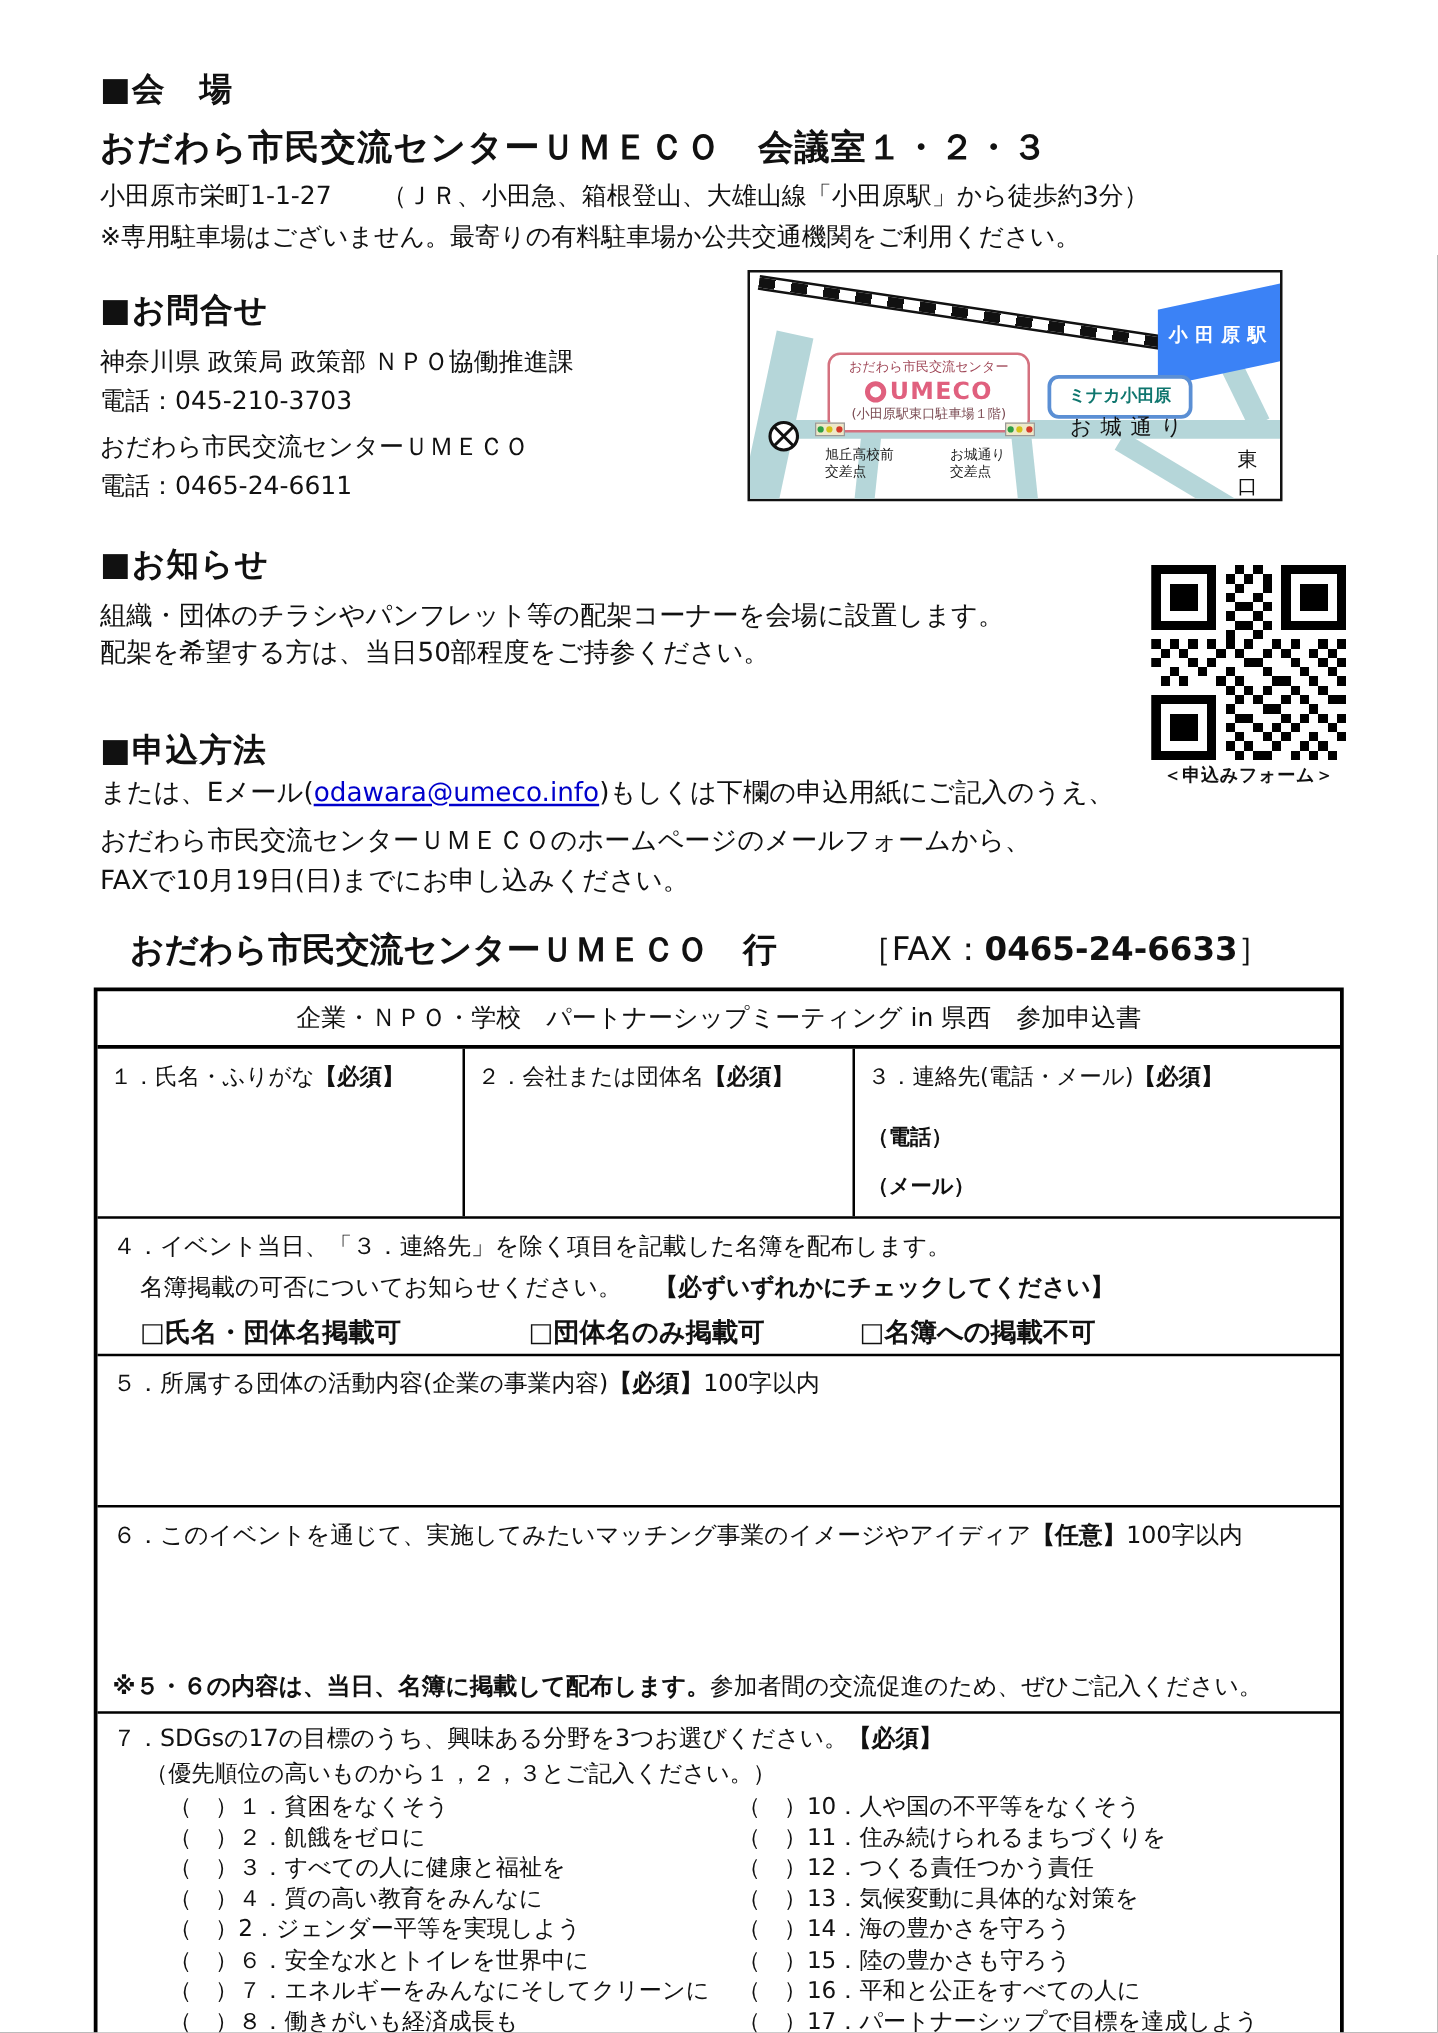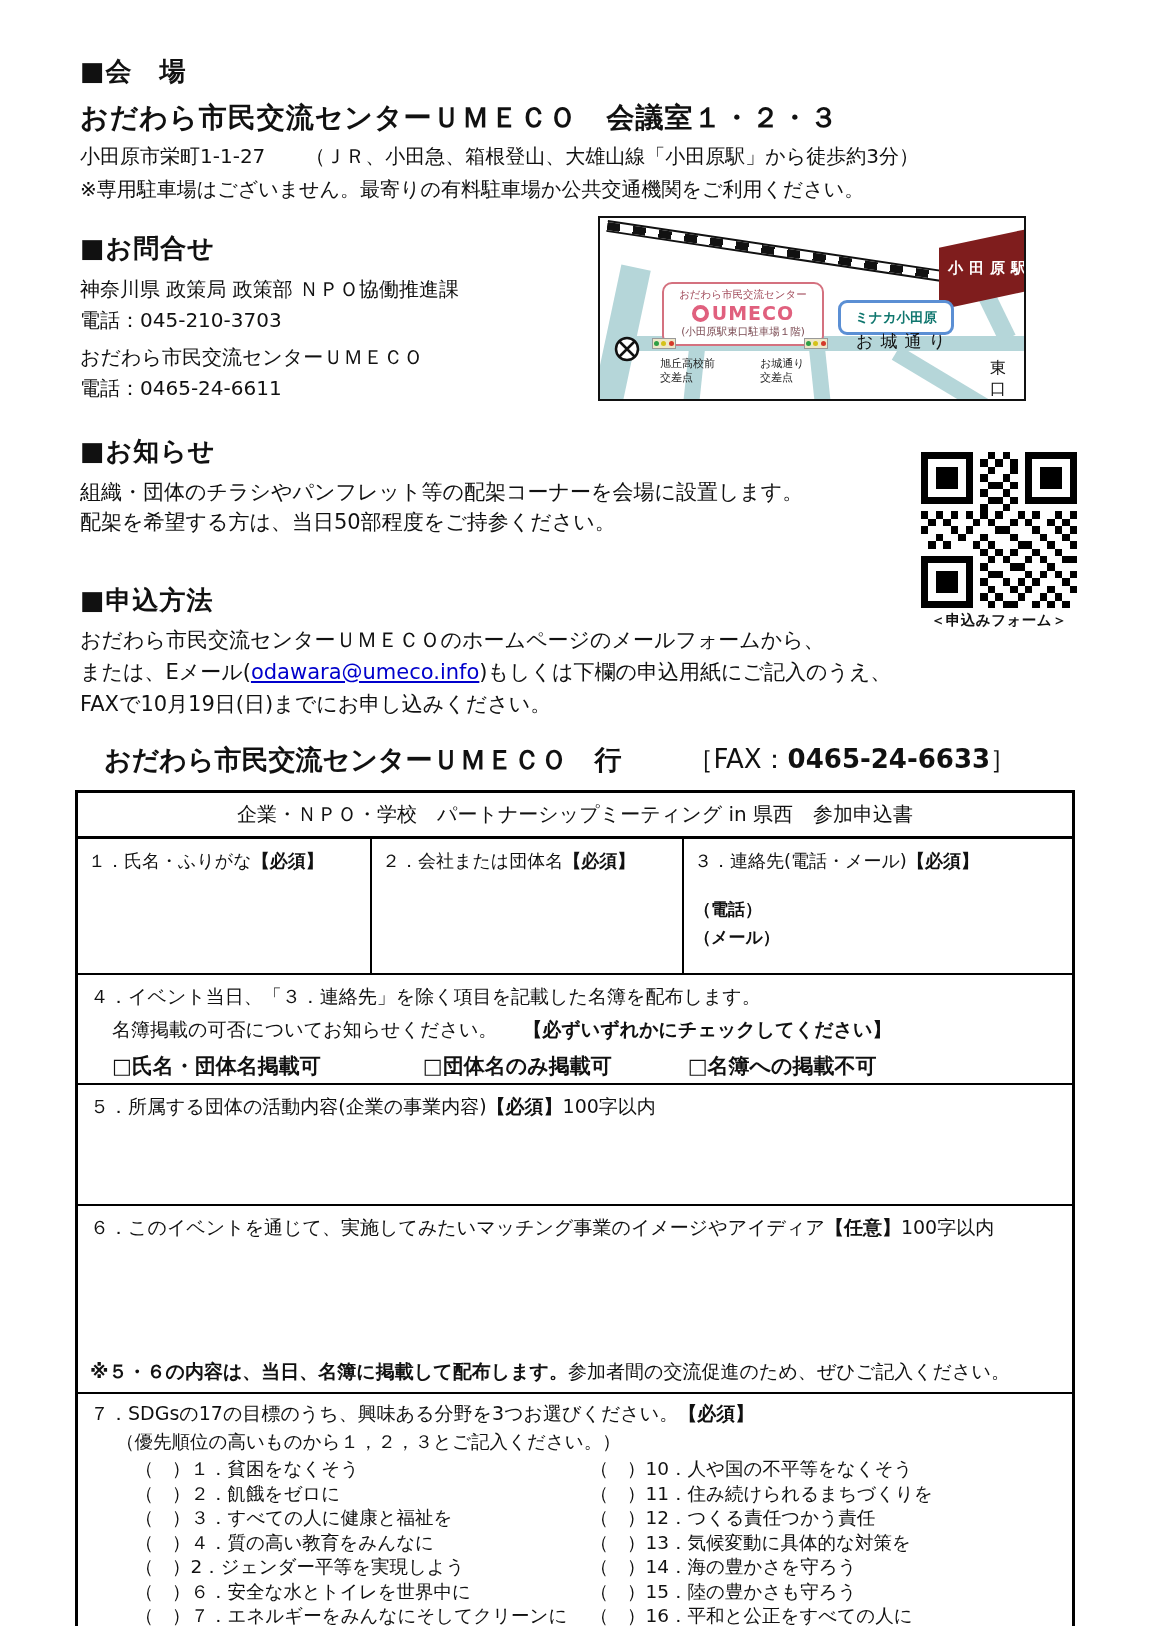--- a/index.html
+++ b/index.html
@@ -24,45 +24,45 @@
   
   .ft{border:3px solid #000;margin-top:12px;margin-left:-5px;width:1000px;box-sizing:border-box;background:#fff;}
   .ft-title{height:43px;line-height:43px;text-align:center;font-size:20px;border-bottom:3px solid #000;}
   .ft-cols{display:flex;height:134px;}
   .ft-cols > div{padding:10px 10px;font-size:18px;box-sizing:border-box;}
   .ft-c1{width:294px;border-right:2px solid #000;}
   .ft-c2{width:312px;border-right:2px solid #000;}
   .ft-c3{flex:1;}
   .req{font-weight:bold;}
   .ft-sub{font-weight:bold;font-size:17px;margin-top:25px;}
-  .ft-sub2{font-weight:bold;font-size:17px;margin-top:5px;}
+  .ft-sub2{font-weight:bold;font-size:17px;margin-top:16px;}
   .ft-row4{border-top:2px solid #000;height:110px;padding:9px 12px;font-size:19px;box-sizing:border-box;}
   .ft-row4 .l2{padding-left:22px;margin-top:7px;}
   .l2b{font-weight:bold;margin-left:26px;}
   .checks{margin-top:9px;padding-left:22px;font-size:21px;font-weight:bold;display:flex;}
   .checks span:nth-child(1){margin-right:102px;}
   .checks span:nth-child(2){margin-right:76px;}
   .ft-row5{border-top:2px solid #000;height:121px;padding:9px 12px;font-size:19px;box-sizing:border-box;}
-  .ft-row6{border-top:2px solid #000;height:188px;padding:9px 12px 7px;font-size:19px;box-sizing:border-box;
+  .ft-row6{border-top:2px solid #000;height:165px;padding:9px 12px 7px;font-size:19px;box-sizing:border-box;
            display:flex;flex-direction:column;justify-content:space-between;}
   .ft-row7{border-top:2px solid #000;height:281px;padding:7px 12px;font-size:19px;box-sizing:border-box;}
   .ft-row7 .l2{padding-left:26px;margin-top:2px;font-size:18.5px;}
   .sdg-cols{display:flex;margin-top:3px;}
   .sdg-left{width:455px;padding-left:45px;box-sizing:content-box;}
   .sdg-right{flex:1;}
   .sdg-item{font-size:18.5px;line-height:24.5px;white-space:nowrap;}
   
   .map{position:absolute;left:598px;top:216px;width:428px;height:185px;border:2px solid #111;
        background:#fff;overflow:hidden;box-sizing:border-box;}
   .road{position:absolute;background:#b5d6d9;z-index:1;}
   .railway{position:absolute;left:8px;top:2px;width:395px;height:8px;z-index:2;
            background:repeating-linear-gradient(90deg,#111 0 13px,#fff 13px 26px);
            border-top:2.5px solid #111;border-bottom:2.5px solid #111;
            transform:rotate(8.5deg);transform-origin:0 0;}
-  .station{position:absolute;left:339px;top:8px;width:102px;height:84px;background:#7f1d1d;z-index:2;
+  .station{position:absolute;left:326px;top:8px;width:102px;height:84px;background:#3b82f6;z-index:2;
            clip-path:polygon(0 26%,100% 0,100% 74%,0 100%);}
   .station span{display:block;text-align:center;color:#fff;font-size:15px;letter-spacing:6px;
                 line-height:84px;font-weight:bold;}
   .umeco-box{position:absolute;left:62px;top:64px;width:162px;height:64px;background:#fff;z-index:3;
              border:2.5px solid #d4717f;border-radius:10px;text-align:center;box-sizing:border-box;padding-top:4px;}
   .umeco-l1{font-size:10.5px;color:#a04858;line-height:12px;}
   .umeco-logo-row{display:flex;align-items:center;justify-content:center;gap:3px;margin-top:2px;}
   .ulogo-circle{display:inline-block;width:9px;height:9px;border:4.5px solid #e0607e;border-radius:50%;}
   .umeco-logo{font-size:19px;font-weight:bold;color:#e0607e;letter-spacing:1px;}
   .umeco-l2{font-size:10.5px;color:#7a4a52;line-height:13px;margin-top:1px;}
@@ -97,24 +97,24 @@
     <div class="contact-line mt8">神奈川県 政策局 政策部 ＮＰＯ協働推進課</div>
     <div class="contact-line">電話：045-210-3703</div>
     <div class="contact-line mt6">おだわら市民交流センターＵＭＥＣＯ</div>
     <div class="contact-line">電話：0465-24-6611</div>
 
     <h2 class="sec sec-notice">■お知らせ</h2>
     <div class="notice-line mt8">組織・団体のチラシやパンフレット等の配架コーナーを会場に設置します。</div>
     <div class="notice-line">配架を希望する方は、当日50部程度をご持参ください。</div>
 
     <h2 class="sec sec-apply">■申込方法</h2>
-    <div class="apply-line mt6">おだわら市民交流センターＵＭＥＣＯのホームページのメールフォームから、</div>
     <div class="apply-line">
       <span>または、Eメール(</span><a class="email-link">odawara@umeco.info</a><span>)もしくは下欄の申込用紙にご記入のうえ、</span>
     </div>
+    <div class="apply-line mt6">おだわら市民交流センターＵＭＥＣＯのホームページのメールフォームから、</div>
     <div class="apply-line">FAXで10月19日(日)までにお申し込みください。</div>
 
     <div class="fax-line">
       <span class="fax-to">おだわら市民交流センターＵＭＥＣＯ　行</span>
       <span class="fax-num"><span>［FAX：</span><b>0465-24-6633</b><span>］</span></span>
     </div>
 
     <div class="ft">
       <div class="ft-title">企業・ＮＰＯ・学校　パートナーシップミーティング in 県西　参加申込書</div>
 

